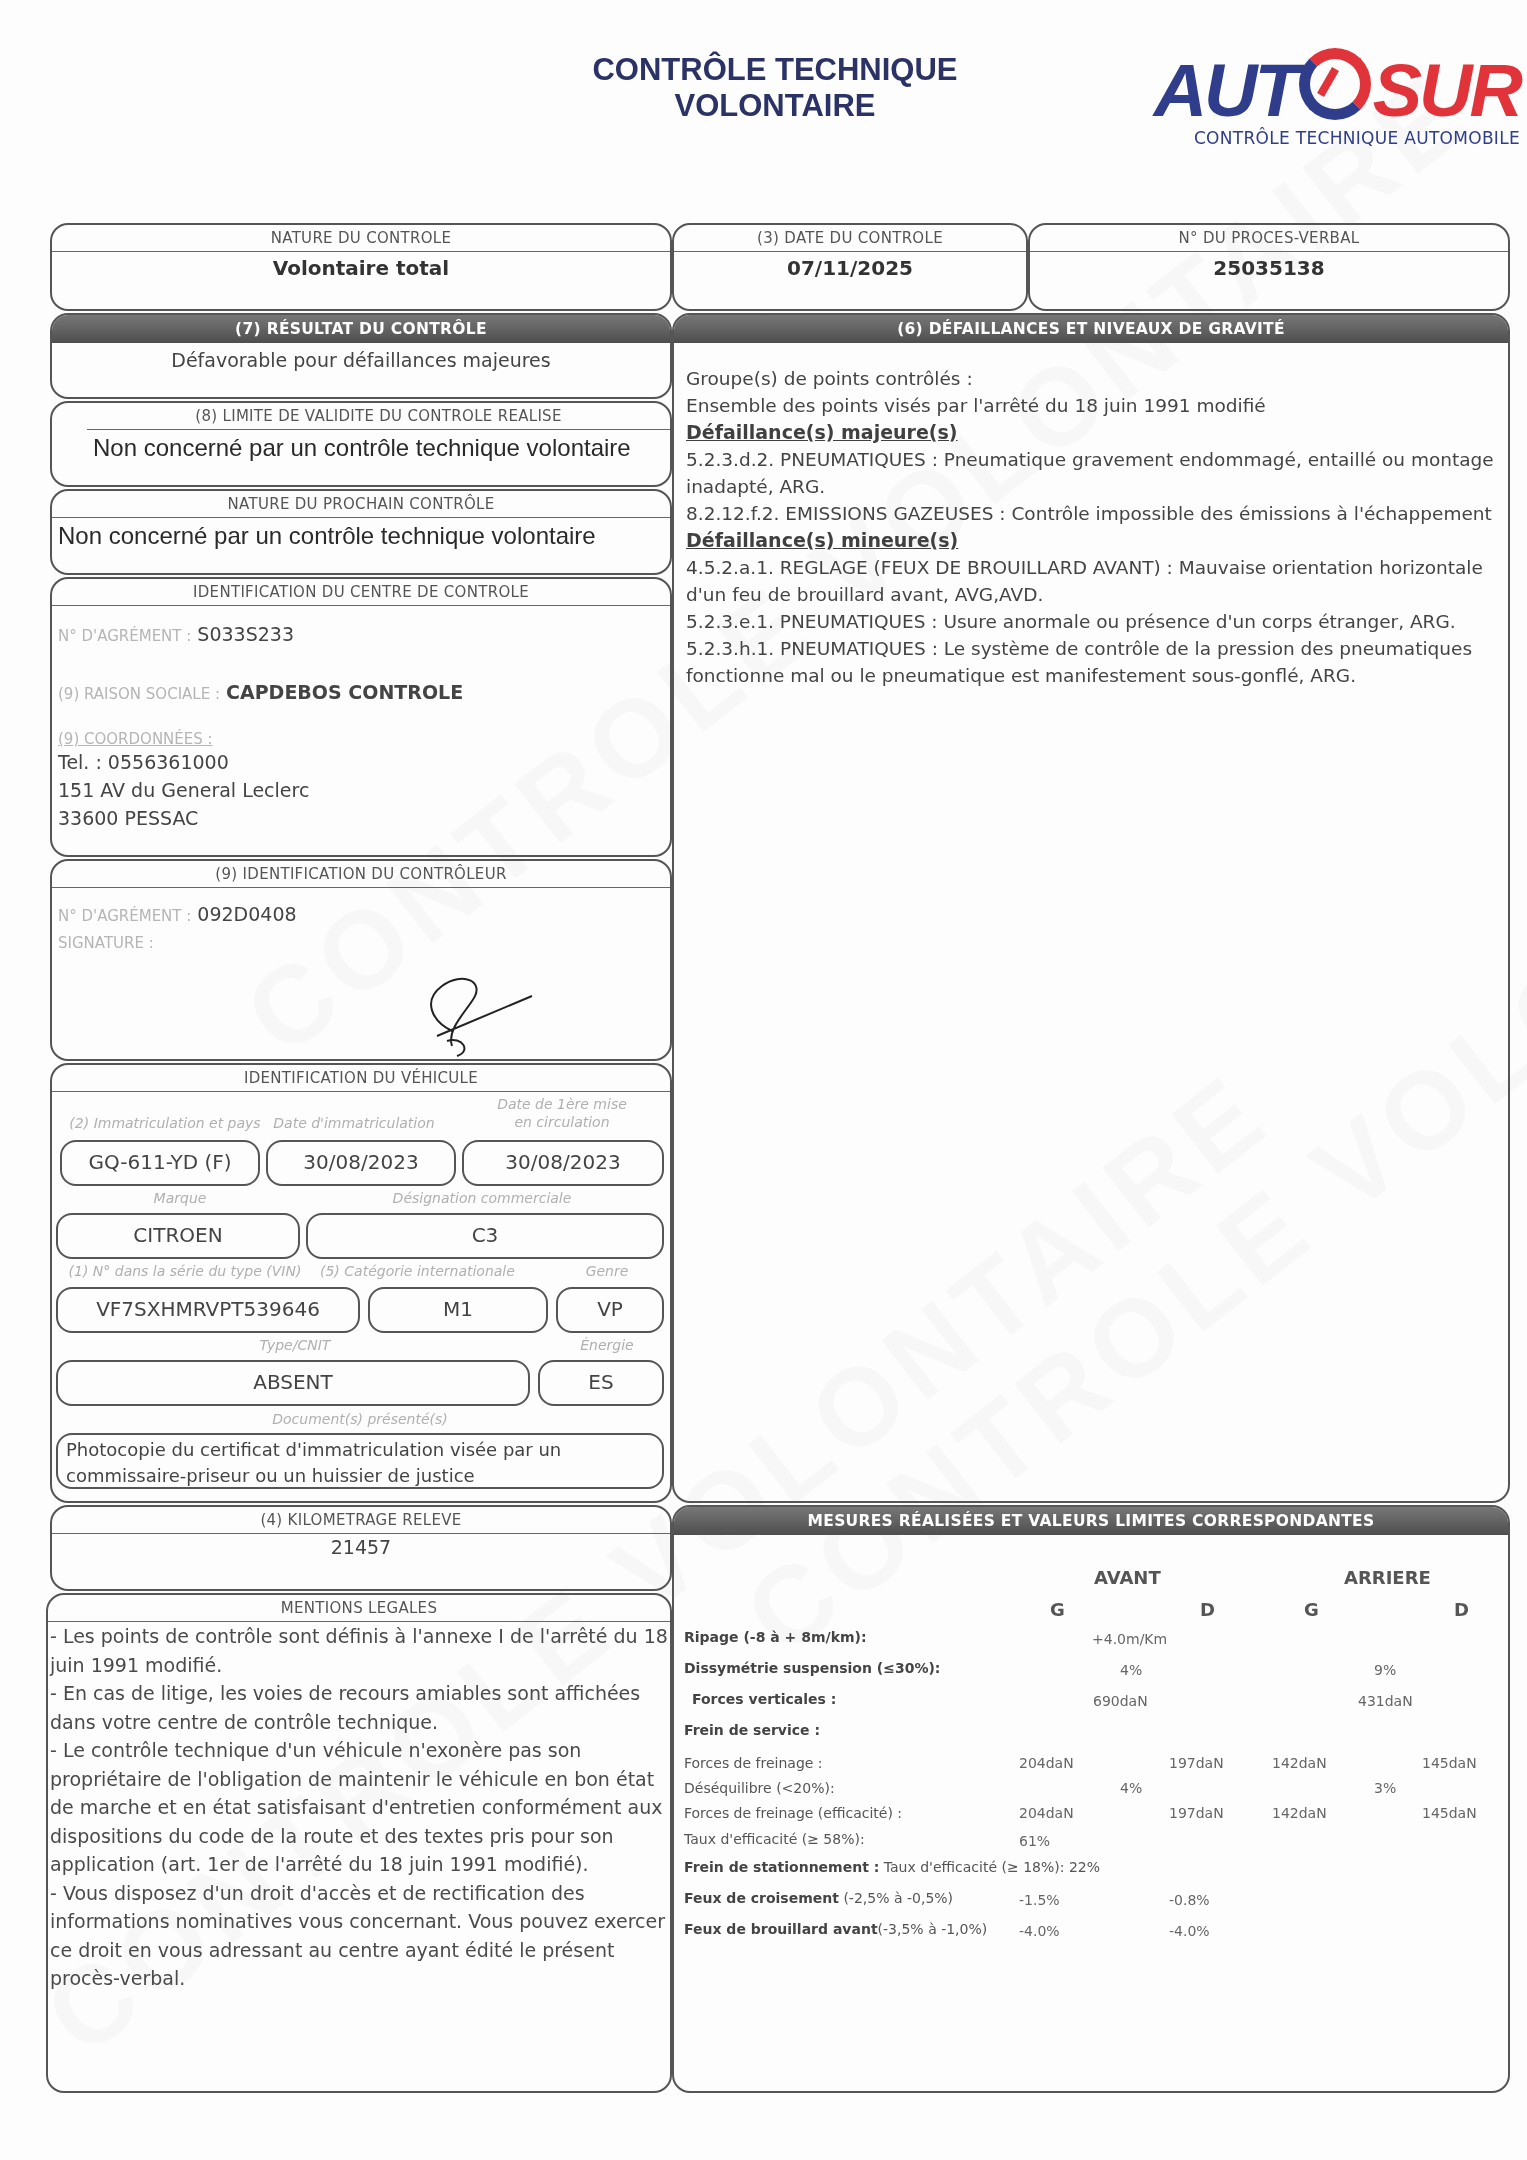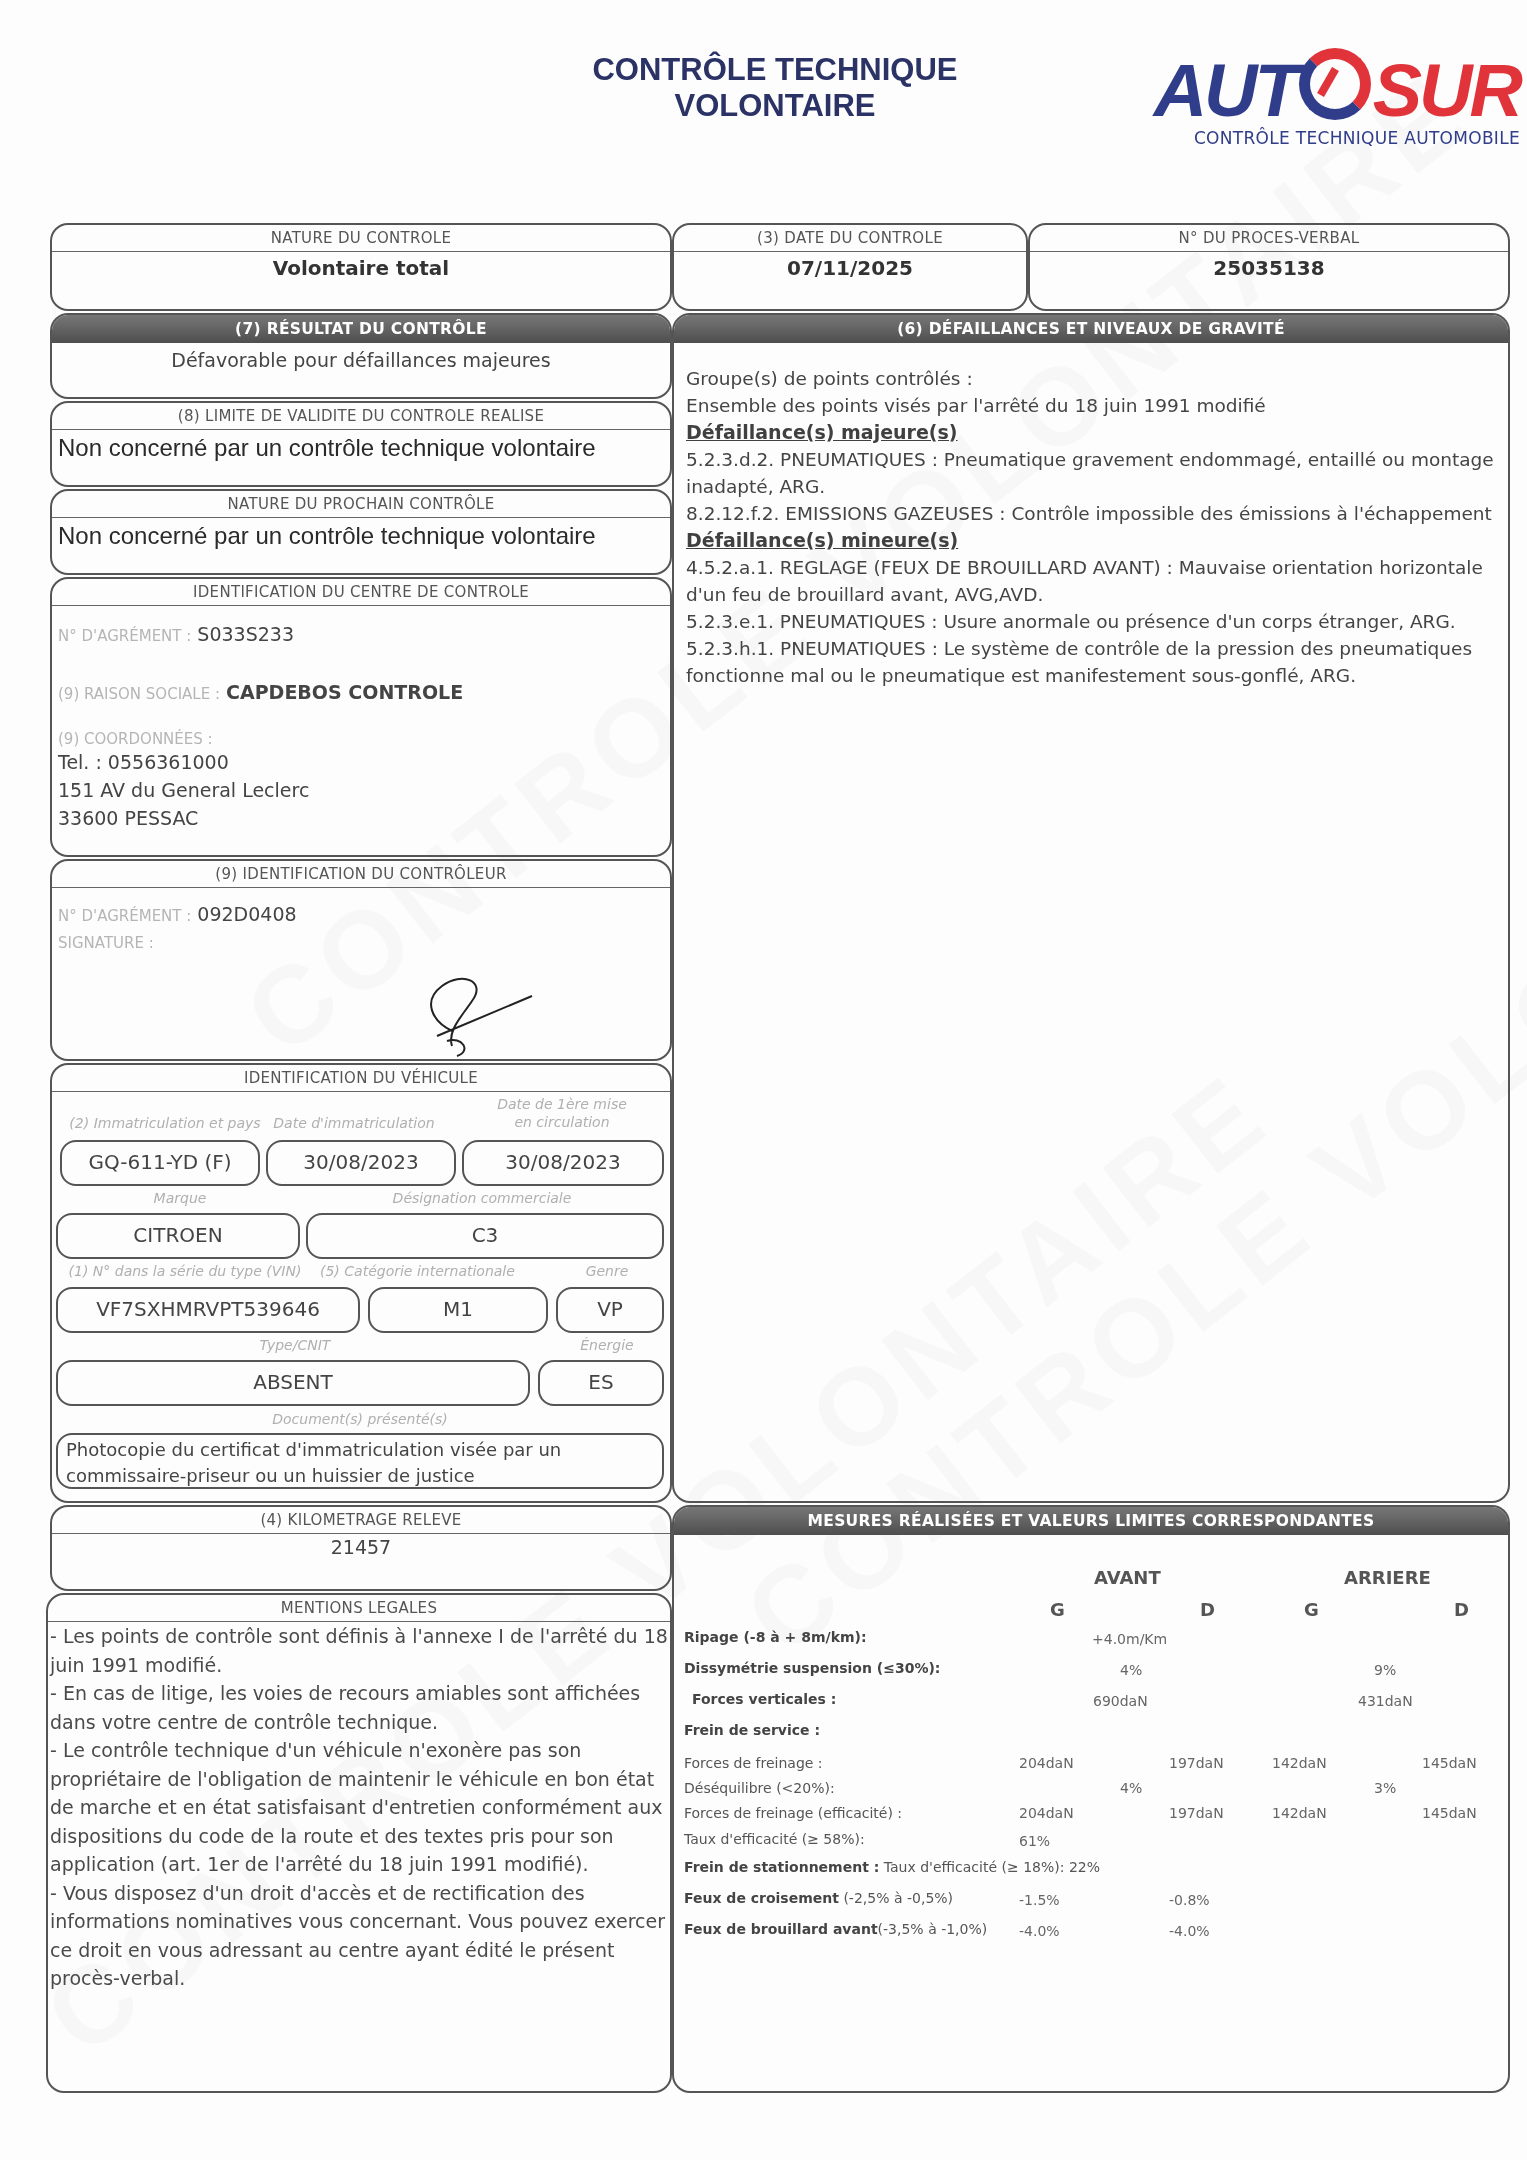--- a/index.html
+++ b/index.html
@@ -78,36 +78,36 @@
 <div class="box" style="left:1028px;top:223px;width:482px;height:88px;">
   <div class="hdr">N° DU PROCES-VERBAL</div>
   <div class="val-big">25035138</div>
 </div>
 
 <div class="box" style="left:50px;top:313px;width:622px;height:86px;overflow:hidden;">
   <div class="darkhdr">(7) RÉSULTAT DU CONTRÔLE</div>
   <div class="val-center">Défavorable pour défaillances majeures</div>
 </div>
 
-<div class="box" style="left:50px;top:401px;width:622px;height:86px;">
+<div class="box" style="left:50px;top:401px;width:622px;height:86px;padding-left:35px;">
   <div class="hdr">(8) LIMITE DE VALIDITE DU CONTROLE REALISE</div>
   <div class="val-large">Non concerné par un contrôle technique volontaire</div>
 </div>
 
 <div class="box" style="left:50px;top:489px;width:622px;height:86px;">
   <div class="hdr">NATURE DU PROCHAIN CONTRÔLE</div>
   <div class="val-large">Non concerné par un contrôle technique volontaire</div>
 </div>
 
 <div class="box" style="left:50px;top:577px;width:622px;height:280px;padding:0;">
   <div class="hdr">IDENTIFICATION DU CENTRE DE CONTROLE</div>
   <div style="padding:14px 6px 0 6px;">
     <div class="line"><span class="lbl-faint">N° D'AGRÉMENT :</span> <span>S033S233</span></div>
     <div class="line" style="margin-top:28px;"><span class="lbl-faint">(9) RAISON SOCIALE :</span> <b style="color:#444;">CAPDEBOS CONTROLE</b></div>
-    <div class="lbl-faint" style="margin-top:22px;">(9) COORDONNÉES :</div>
+    <div class="lbl-faint" style="margin-top:22px;text-decoration:underline;">(9) COORDONNÉES :</div>
     <div class="line">Tel. : 0556361000</div>
     <div class="line">151 AV du General Leclerc</div>
     <div class="line">33600 PESSAC</div>
   </div>
 </div>
 
 <div class="box" style="left:50px;top:859px;width:622px;height:202px;">
   <div class="hdr">(9) IDENTIFICATION DU CONTRÔLEUR</div>
   <div style="padding:12px 6px 0 6px;">
     <div class="line"><span class="lbl-faint">N° D'AGRÉMENT :</span> <span>092D0408</span></div>

